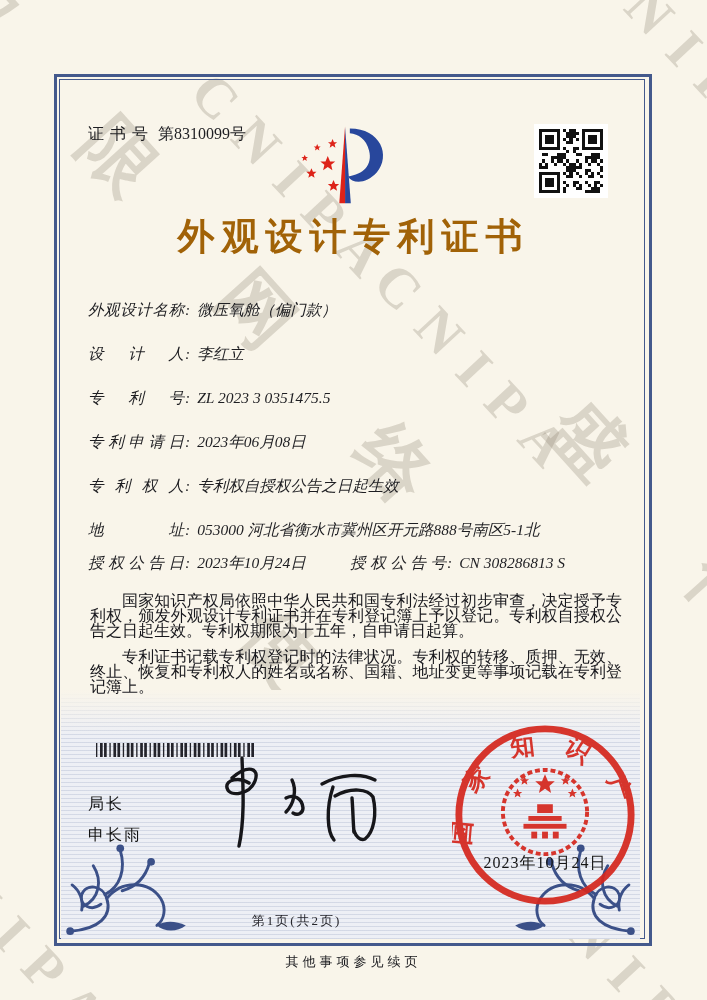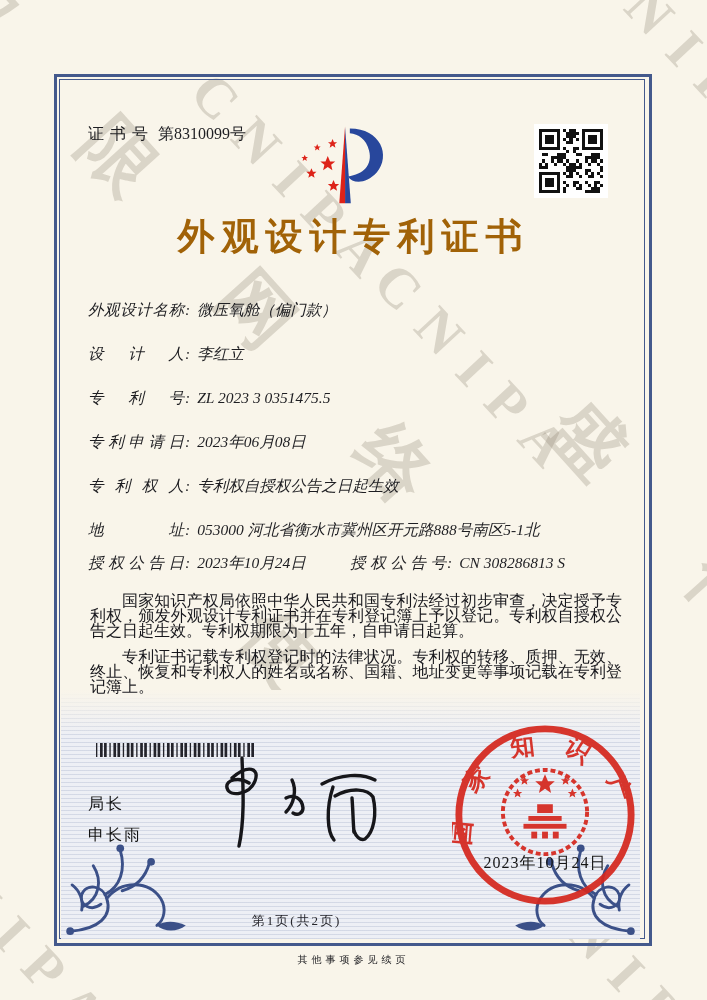--- a/index.html
+++ b/index.html
@@ -68,21 +68,21 @@
   .signature{position:absolute;left:196px;top:752px;width:190px;height:100px;z-index:4;}
 
   .seal{position:absolute;left:452px;top:722px;width:186px;height:186px;z-index:5;opacity:0.93;}
   .seal-date{position:absolute;left:462px;top:853px;width:166px;text-align:center;z-index:6;
              font-size:16px;color:#151515;letter-spacing:1px;}
 
   
   .page-info{position:absolute;left:0;top:912px;width:593px;text-align:center;z-index:4;
              font-size:13px;letter-spacing:2px;color:#26262c;}
   .cont-note{position:absolute;left:0;top:953px;width:707px;text-align:center;z-index:3;
-             font-size:10px;letter-spacing:4px;color:#1b1b1f;}
+             font-size:13px;letter-spacing:4px;color:#1b1b1f;}
 </style>
 </head>
 <body>
 
 <div class="page">
 
   <div class="wm wm-cjk wm1">仅 限 网 络</div>
   <div class="wm wm-lat wm2">CNIPA</div>
   <div class="wm wm-lat wm3">CNIPA</div>
   <div class="wm wm-lat wm4">CNIPA</div>

